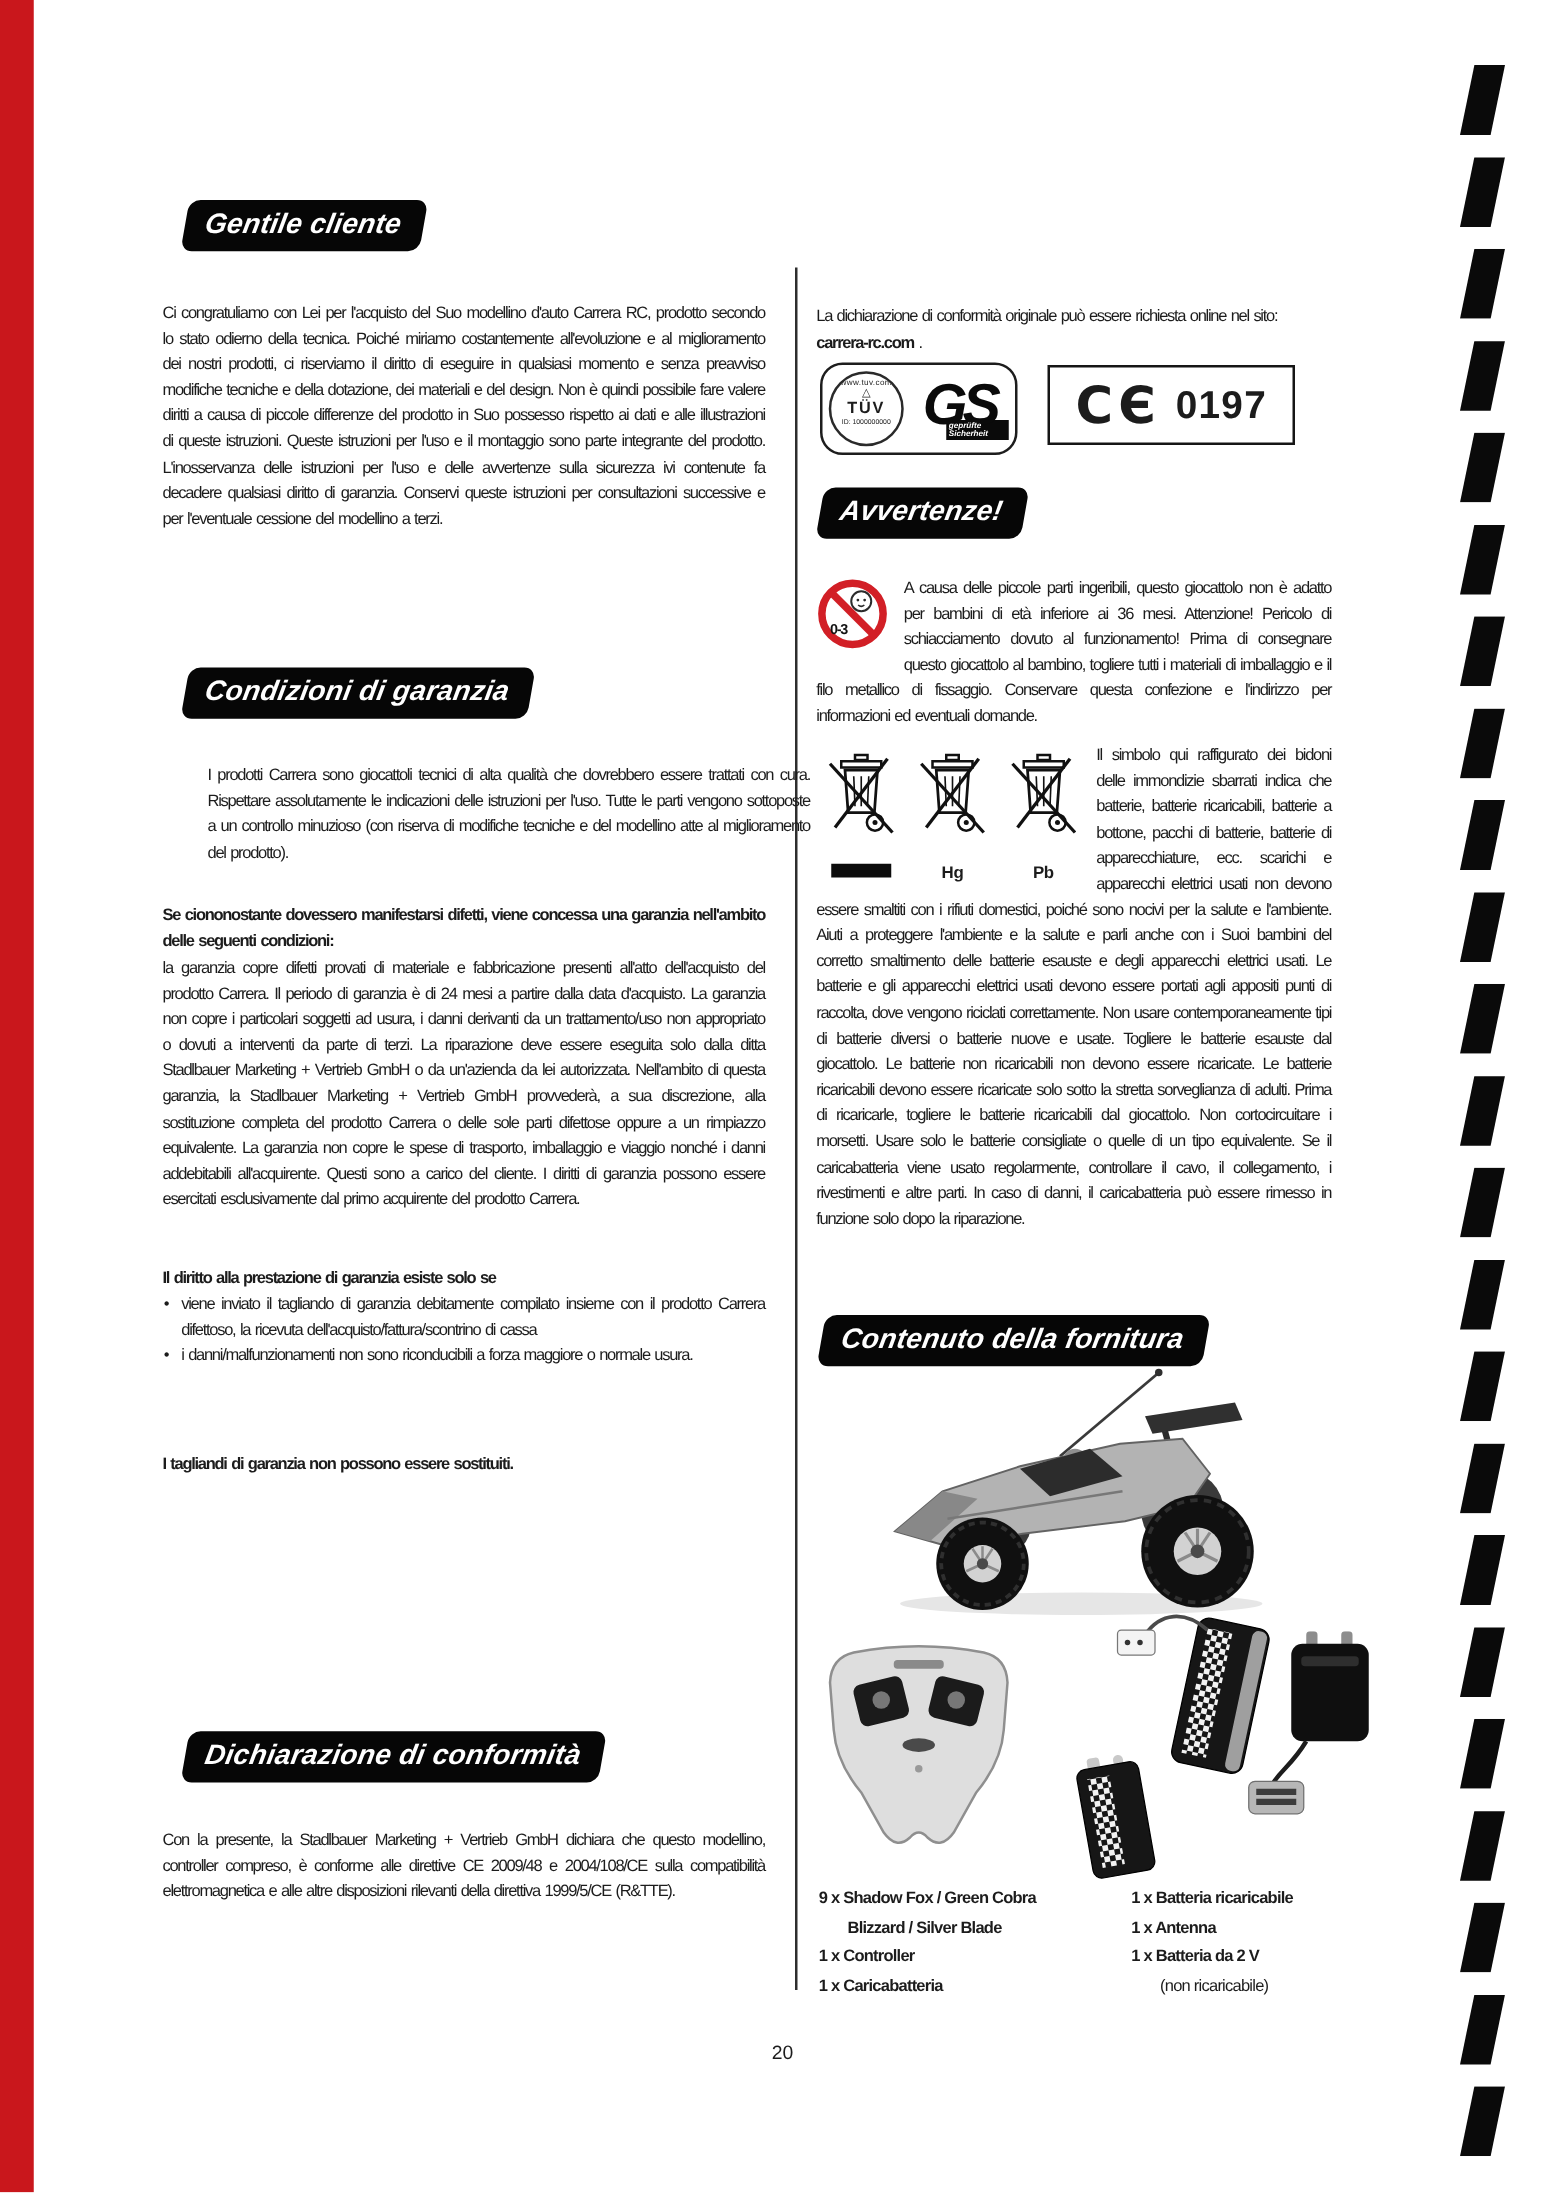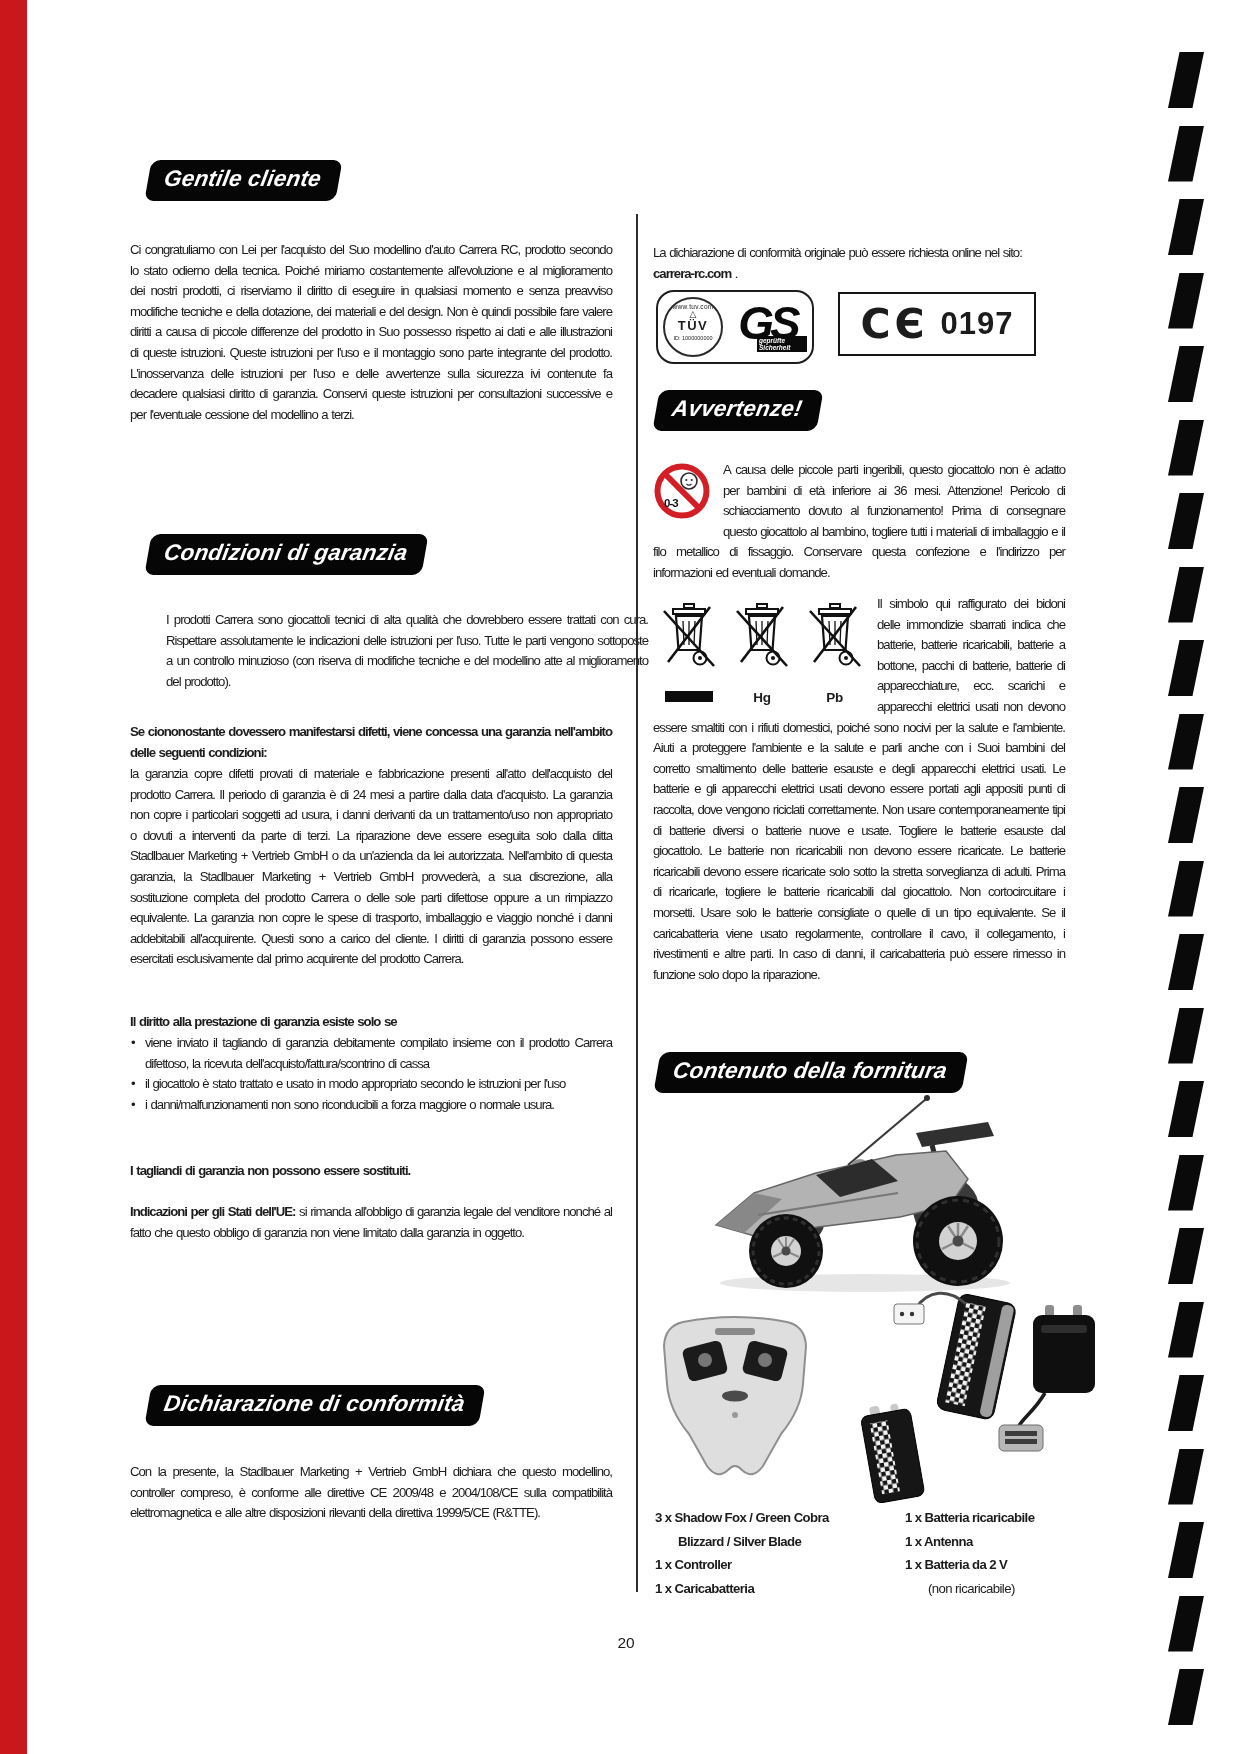--- a/index.html
+++ b/index.html
@@ -100,29 +100,25 @@
   </div>
 
   <div class="p lcol" style="top:610px;margin-left:36px;">I prodotti Carrera sono giocattoli tecnici di alta qualità che dovrebbero essere trattati con cura. Rispettare assolutamente le indicazioni delle istruzioni per l'uso. Tutte le parti vengono sottoposte a un controllo minuzioso (con riserva di modifiche tecniche e del modellino atte al miglioramento del prodotto).</div>
   <div class="p lcol b" style="top:722px;">Se ciononostante dovessero manifestarsi difetti, viene concessa una garanzia nell'ambito delle seguenti condizioni:</div>
   <div class="p lcol" style="top:764px;">la garanzia copre difetti provati di materiale e fabbricazione presenti all'atto dell'acquisto del prodotto Carrera. Il periodo di garanzia è di 24 mesi a partire dalla data d'acquisto. La garanzia non copre i particolari soggetti ad usura, i danni derivanti da un trattamento/uso non appropriato o dovuti a interventi da parte di terzi. La riparazione deve essere eseguita solo dalla ditta Stadlbauer Marketing + Vertrieb GmbH o da un'azienda da lei autorizzata. Nell'ambito di questa garanzia, la Stadlbauer Marketing + Vertrieb GmbH provvederà, a sua discrezione, alla sostituzione completa del prodotto Carrera o delle sole parti difettose oppure a un rimpiazzo equivalente. La garanzia non copre le spese di trasporto, imballaggio e viaggio nonché i danni addebitabili all'acquirente. Questi sono a carico del cliente. I diritti di garanzia possono essere esercitati esclusivamente dal primo acquirente del prodotto Carrera.</div>
 
   <div class="p lcol b" style="top:1012px;">Il diritto alla prestazione di garanzia esiste solo se</div>
 
   <ul class="bullets p lcol" style="top:1033px;">
     <li>viene inviato il tagliando di garanzia debitamente compilato insieme con il prodotto Carrera difettoso, la ricevuta dell'acquisto/fattura/scontrino di cassa</li>
-    <li>il giocattolo è stato trattato e usato in modo appropriato secondo le istruzioni per l'uso</li>
     <li>i danni/malfunzionamenti non sono riconducibili a forza maggiore o normale usura.</li>
   </ul>
 
   <div class="p lcol b" style="top:1161px;">I tagliandi di garanzia non possono essere sostituiti.</div>
 
-  <div class="p lcol" style="top:1202px;">
-    <span class="b">Indicazioni per gli Stati dell'UE:</span><span> si rimanda all'obbligo di garanzia legale del venditore nonché al fatto che questo obbligo di garanzia non viene limitato dalla garanzia in oggetto.</span>
-  </div>
 
   <div class="badge" style="left:148px;top:1385px;">
     <span>Dichiarazione di conformità</span>
   </div>
 
   <div class="p lcol" style="top:1462px;">Con la presente, la Stadlbauer Marketing + Vertrieb GmbH dichiara che questo modellino, controller compreso, è conforme alle direttive CE 2009/48 e 2004/108/CE sulla compatibilità elettromagnetica e alle altre disposizioni rilevanti della direttiva 1999/5/CE (R&amp;TTE).</div>
 
   <div class="p rcol" style="top:243px;">
     <span>La dichiarazione di conformità originale può essere richiesta online nel sito:</span><br>
     <span class="b">carrera-rc.com</span><span> .</span>
@@ -302,21 +298,21 @@
     <rect x="80" y="0" width="9" height="14" rx="3" fill="#8d8d8d"></rect>
     <rect x="40" y="10" width="62" height="78" rx="9" fill="#0f0f0f"></rect>
     <rect x="48" y="20" width="46" height="8" rx="3" fill="#2e2e2e"></rect>
     <path d="M52,88 C40,108 30,112 24,124" stroke="#1d1d1d" stroke-width="3.5" fill="none"></path>
     <rect x="6" y="120" width="44" height="26" rx="5" fill="#b7b7b7" stroke="#6f6f6f"></rect>
     <rect x="12" y="126" width="32" height="5" fill="#3c3c3c"></rect>
     <rect x="12" y="134" width="32" height="5" fill="#3c3c3c"></rect>
   </svg>
 
   <ul class="supply-list" id="supplyL">
-    <li>3 x Shadow Fox / Green Cobra</li>
+    <li>9 x Shadow Fox / Green Cobra</li>
     <li>Blizzard / Silver Blade</li>
     <li>1 x Controller</li>
     <li>1 x Caricabatteria</li>
   </ul>
   <ul class="supply-list" id="supplyR">
     <li>1 x Batteria ricaricabile</li>
     <li>1 x Antenna</li>
     <li>1 x Batteria da 2 V</li>
     <li>(non ricaricabile)</li>
   </ul>

